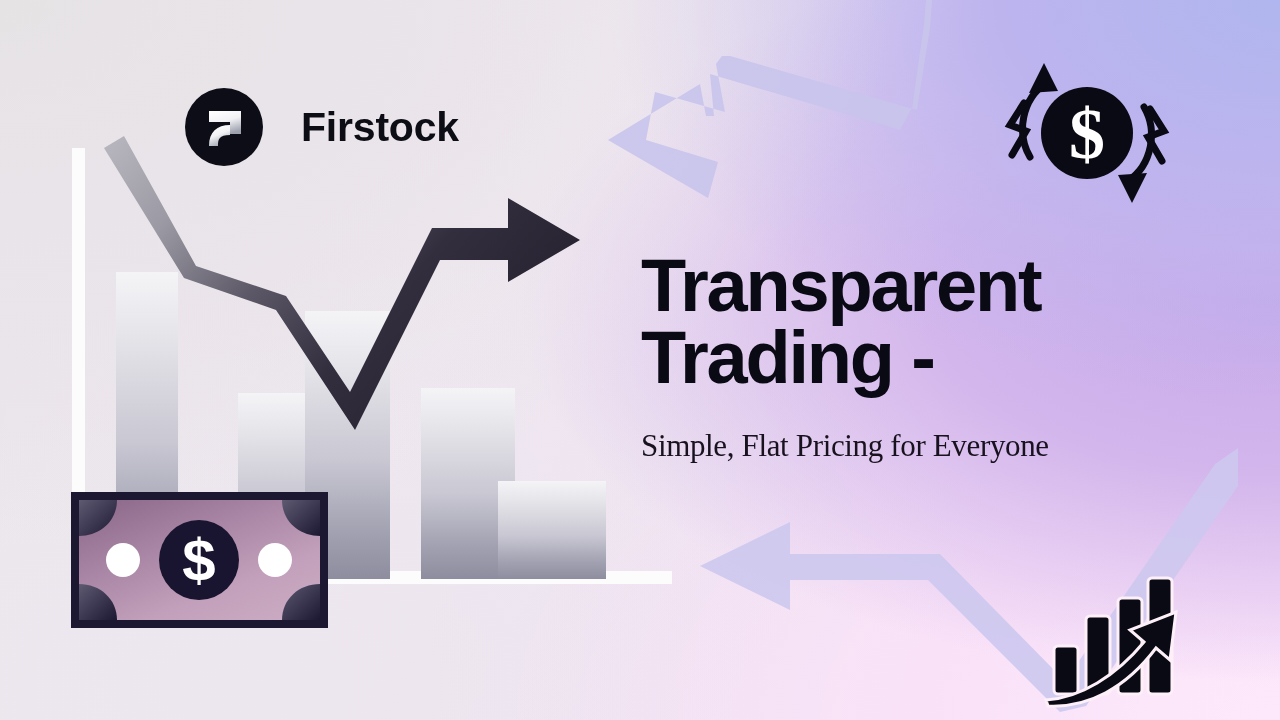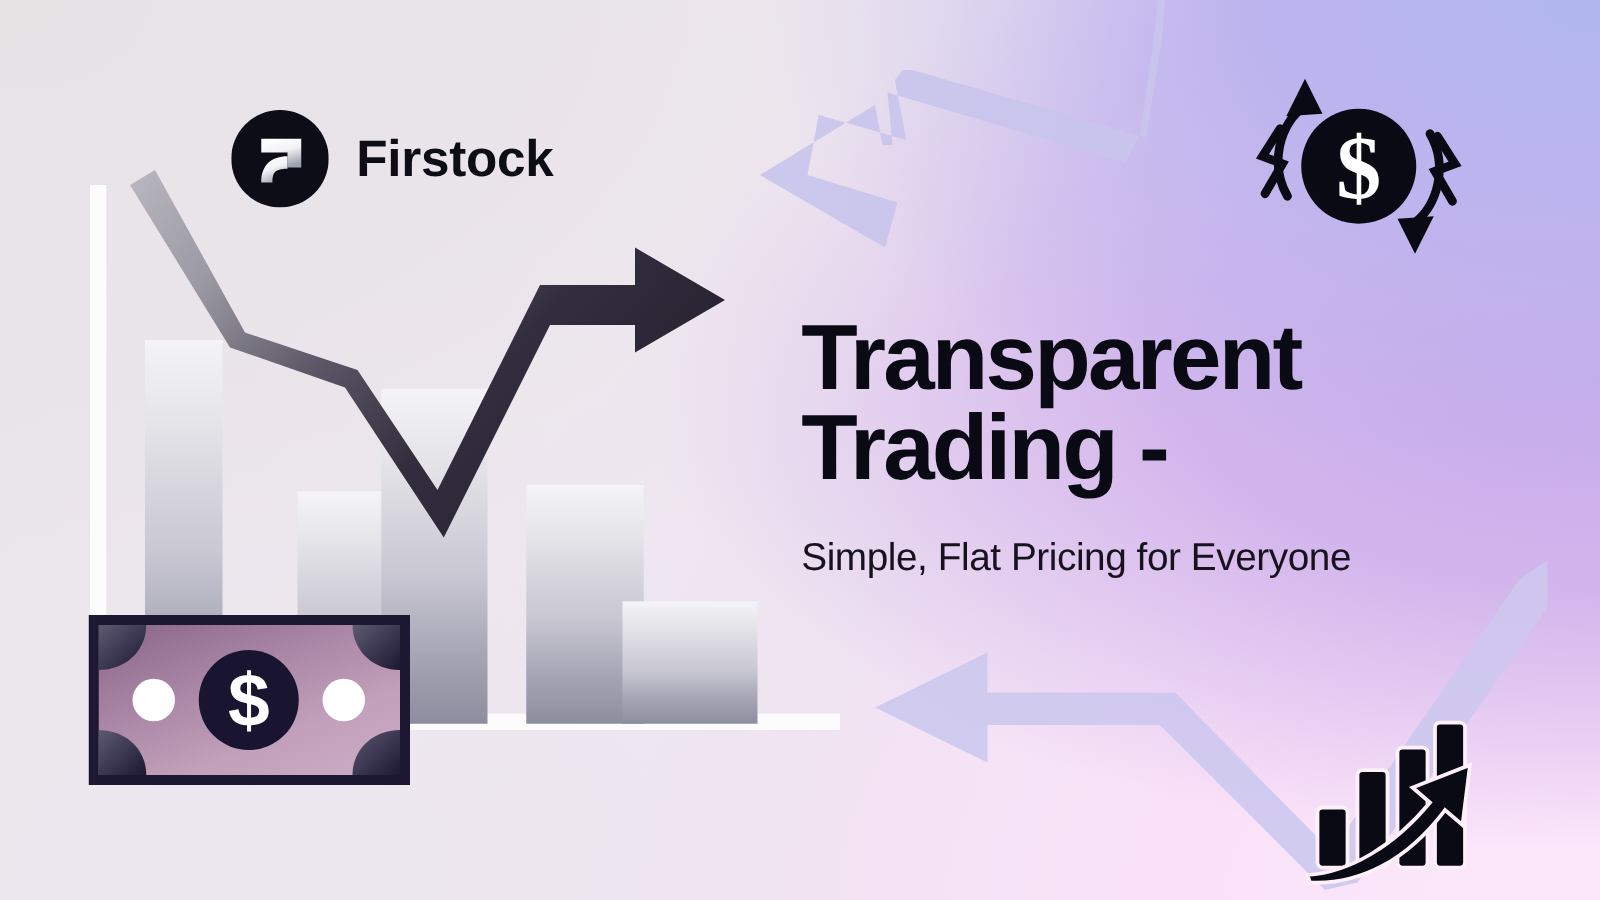--- a/index.html
+++ b/index.html
@@ -53,38 +53,38 @@
   #bar-5 { left:498px; top:481px; width:108px; height:98px; }
 
   #trend-line { position:absolute; left:80px; top:130px; width:520px; height:330px; }
 
   
   #banknote { position:absolute; left:70px; top:491px; width:259px; height:138px; }
 
   
   #logo-group {
     position:absolute; left:185px; top:88px;
-    display:flex; align-items:center; gap:22px;
+    display:flex; align-items:center; gap:38px;
   }
   #logo-mark { width:78px; height:78px; flex:0 0 auto; }
   #logo-text {
     font-size:41px; font-weight:bold; color:#0d0d16;
     letter-spacing:-0.2px; line-height:1;
   }
 
   
   #copy { position:absolute; left:641px; top:222px; width:560px;margin-top:28px; }
   #headline {
     font-size:74px; font-weight:bold; color:#0a0a14;
     line-height:0.97; letter-spacing:-2.2px; white-space:pre-line;
   }
   #subhead {
     margin-top:34px;
     font-size:31px; font-weight:normal; color:#17121e;
-    letter-spacing:-0.35px; line-height:1.15;
+    letter-spacing:-0.35px; line-height:1.15;font-family:Liberation Serif, serif;
   }
 
   
   #icon-money-cycle { position:absolute; left:996px; top:55px;  width:182px; height:156px; }
   #icon-growth-bars { position:absolute; left:1040px; top:572px; width:160px; height:140px; }
 </style>
 </head>
 <body>
 
 <div id="banner">

